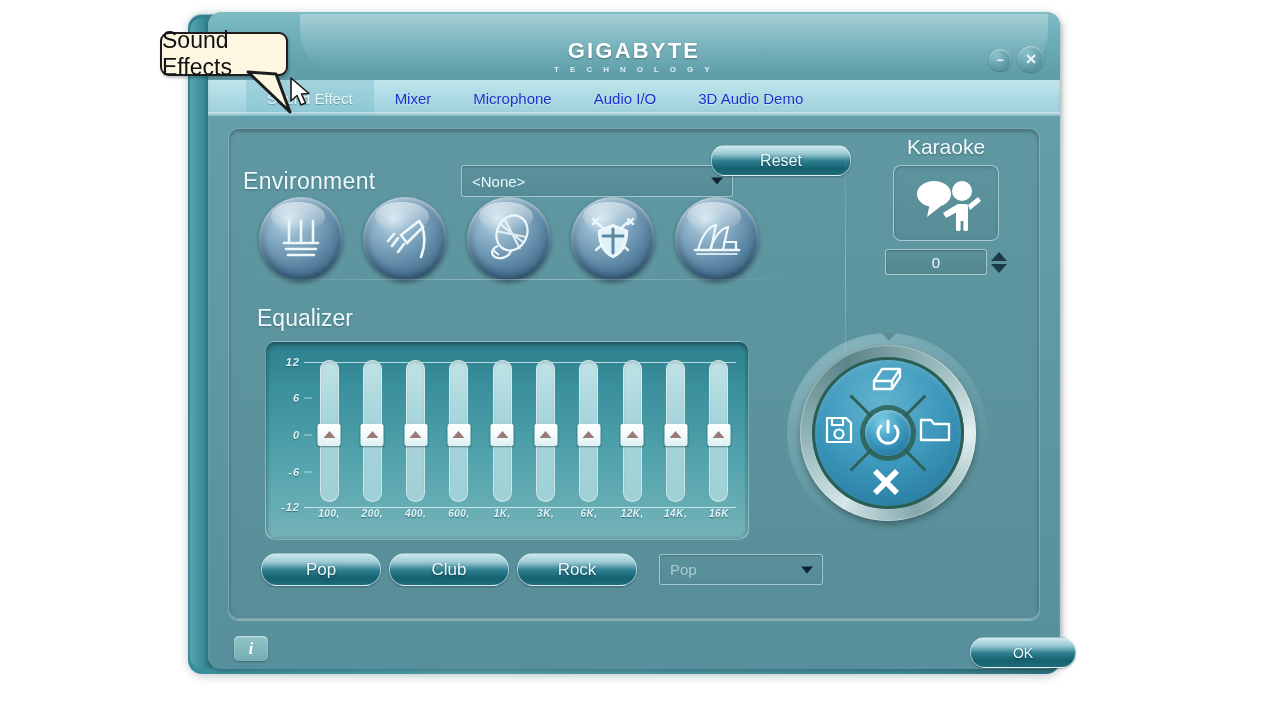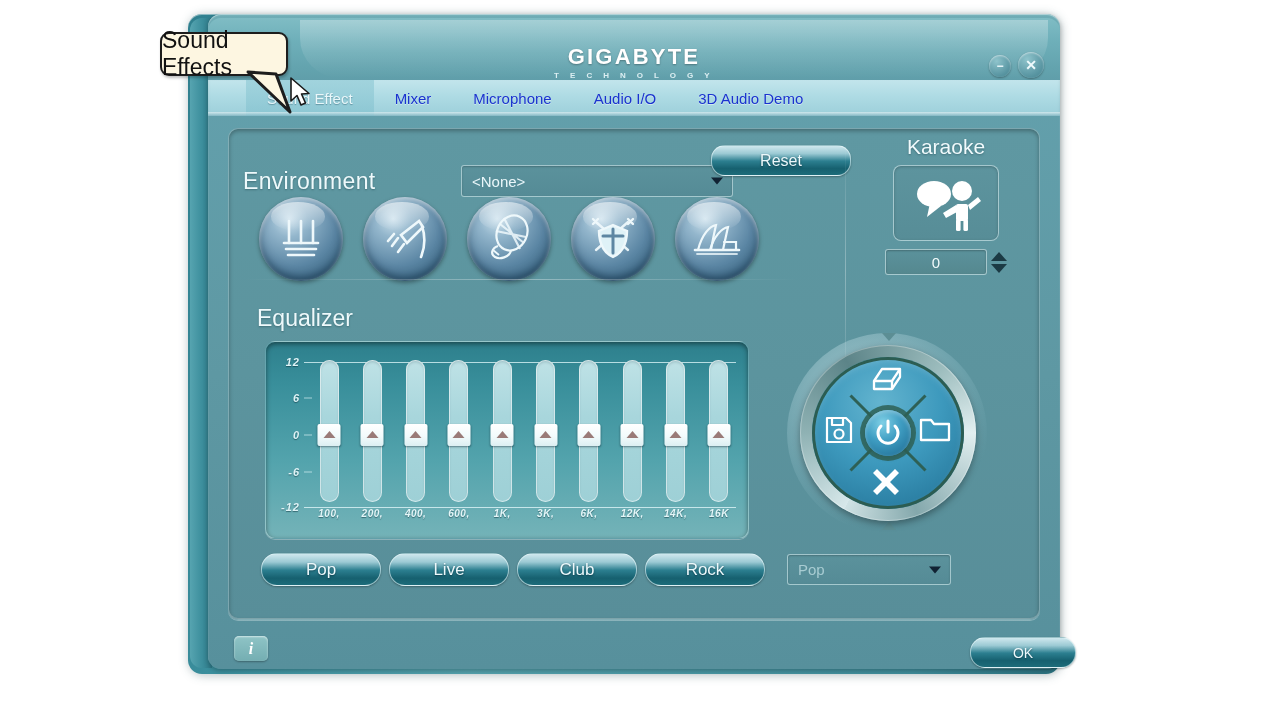--- a/index.html
+++ b/index.html
@@ -29,21 +29,21 @@
   }
   .win-body {
     position: absolute; left: 208px; top: 14px; width: 852px; height: 655px;
     border-radius: 13px;
     background: linear-gradient(180deg,#6fadb6 0%,#63a0ac 10%,#5e98a3 55%,#57909c 100%);
     box-shadow: inset 0 1px 1px rgba(255,255,255,.5), 0 2px 5px rgba(0,0,0,.25);
   }
 
   
   .titlebar {
-    position: absolute; left: 208px; top: 18px; width: 852px; height: 72px;
+    position: absolute; left: 208px; top: 12px; width: 852px; height: 72px;
     border-radius: 13px 13px 0 0;
     background: linear-gradient(180deg,#7fbcc4 0%,#6fb0ba 30%,#63a3ae 70%,#5d9aa6 100%);
     overflow: hidden;
   }
   .title-gloss {
     position: absolute; left: 92px; top: 2px; width: 748px; height: 58px;
     border-radius: 0 0 40px 40px;
     background: linear-gradient(180deg,rgba(255,255,255,.30) 0%,rgba(255,255,255,.10) 55%,rgba(255,255,255,0) 100%);
   }
   .brand {
@@ -579,21 +579,20 @@
           <g fill="none" stroke="#ffffff" stroke-width="3" stroke-linecap="round">
             <path d="M8 8 A10 10 0 1 0 22 8"></path>
             <path d="M15 3 V14"></path>
           </g>
         </svg>
       </div>
     </div>
 
     <div class="presets">
       <div class="btn3d preset-btn">Pop</div>
-      <div class="btn3d preset-btn">Live</div>
       <div class="btn3d preset-btn">Club</div>
       <div class="btn3d preset-btn">Rock</div>
       <div class="combo" id="preset-combo">
         <span class="val">Pop</span>
         <span class="caret"></span>
       </div>
     </div>
   </div>
 
   <div class="infobtn">i</div>

